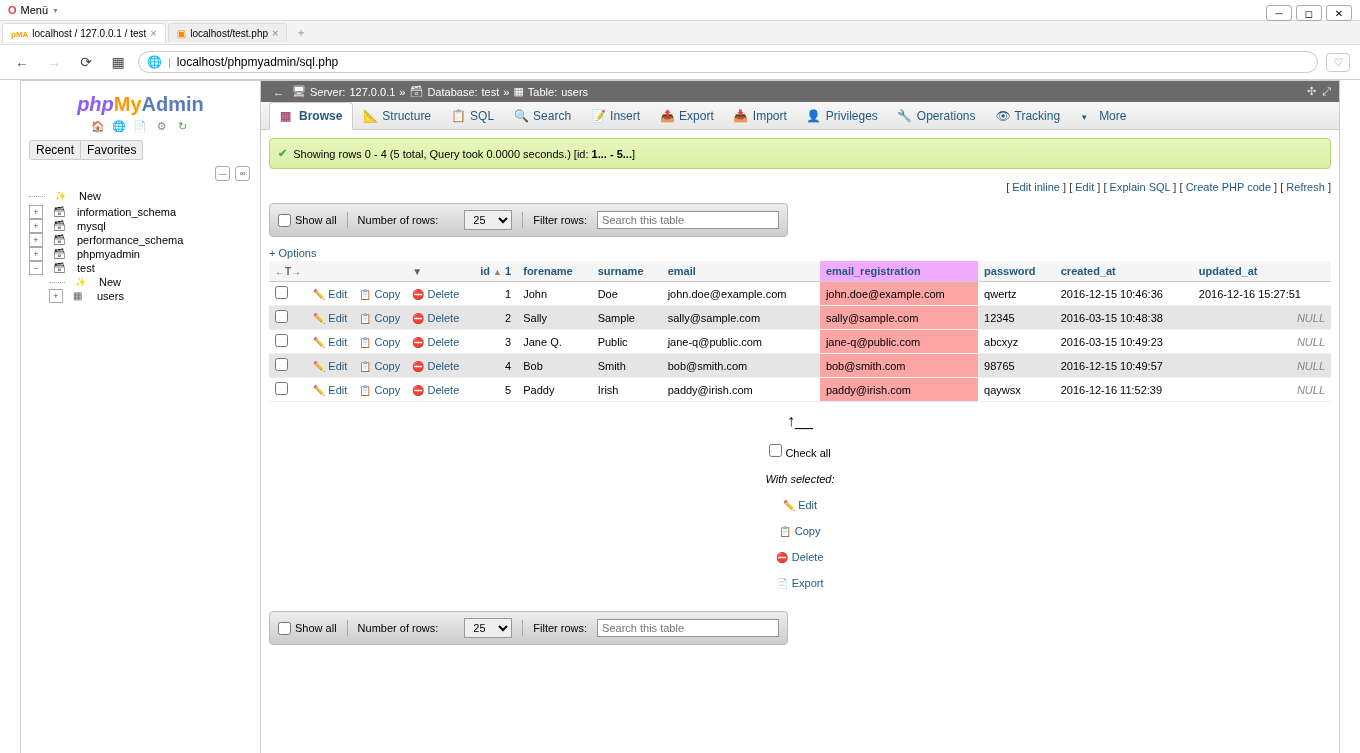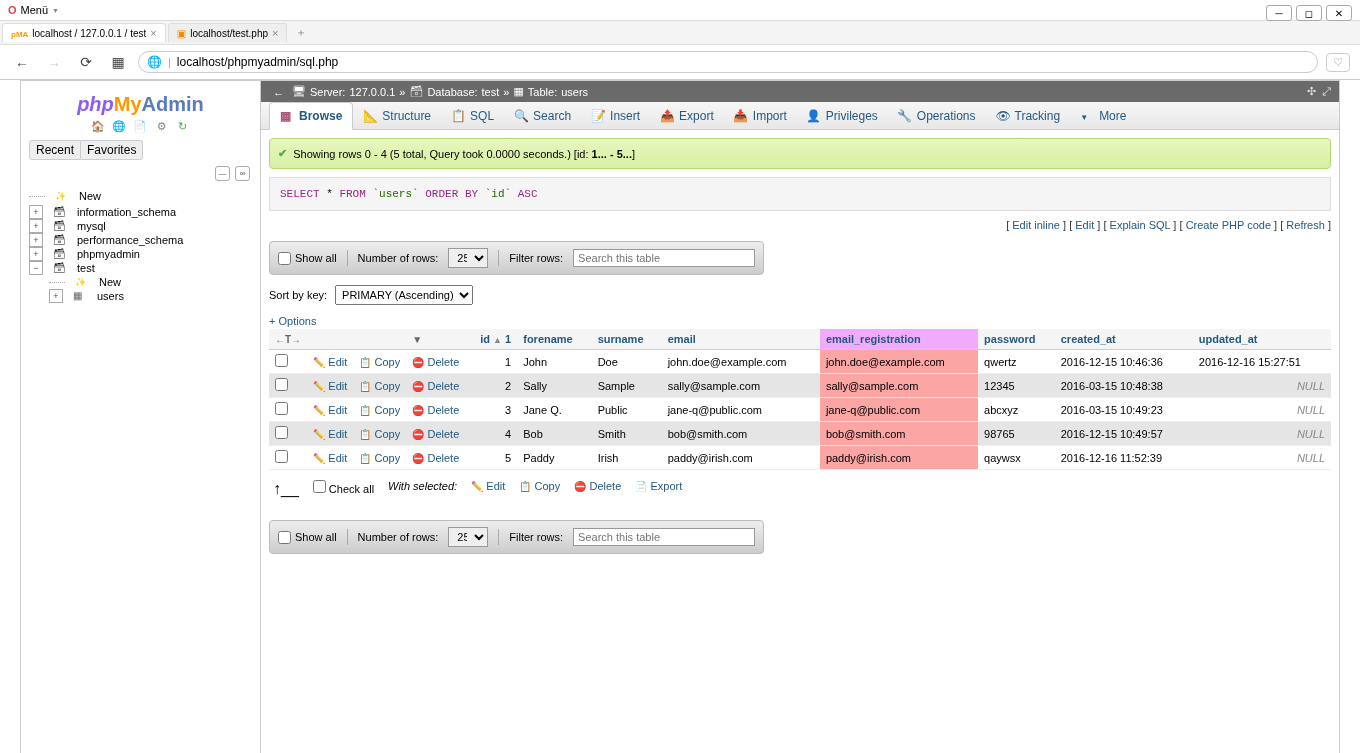--- a/index.html
+++ b/index.html
@@ -100,21 +100,21 @@
 
 .sql-actions { text-align: right; padding: 4px 0 10px; }
 .sql-actions a { color: #235a81; text-decoration: none; cursor: pointer; }
 .sql-actions span.divider { color: #333; }
 
 .result-controls { background: linear-gradient(#eee, #ccc); padding: 6px 8px; display: flex; align-items: center; gap: 10px; border: 1px solid #bbb; border-radius: 4px; margin-bottom: 10px; width: max-content; }
 .result-controls label { display: flex; align-items: center; gap: 4px; font-size: 11px; }
 .result-controls .sep { border-left: 1px solid #aaa; height: 16px; }
 .result-controls select, .result-controls input[type=text] { font-size: 11px; padding: 2px 4px; border: 1px solid #999; }
 .result-controls input[type=text] { width: 182px; }
-.result-controls select { width: 40px; }
+.result-controls select { width: 48px; margin-left: 16px; }
 
 .sortkey { margin: 4px 0 10px; display: flex; align-items: center; gap: 8px; }
 .sortkey select { font-size: 11px; padding: 2px; }
 
 .options-link { color: #235a81; cursor: pointer; margin-bottom: 2px; display: inline-block; }
 
 table.data { border-collapse: collapse; width: 100%; font-size: 11px; }
 table.data th { background: #f5f5f5; text-align: left; padding: 4px 6px; font-weight: bold; color: #235a81; border-bottom: 1px solid #ccc; white-space: nowrap; }
 table.data th.action-th { width: 30px; }
 table.data th.checkbox-th { width: 20px; }
@@ -127,21 +127,21 @@
 
 .row-action { color: #235a81; cursor: pointer; }
 .row-action.edit::before { content: "✏️ "; font-size: 10px; }
 .row-action.copy::before { content: "📋 "; font-size: 10px; }
 .row-action.delete::before { content: "⛔ "; font-size: 10px; }
 .row-action.export::before { content: "📄 "; font-size: 10px; }
 
 .th-arrows { color: #666; font-size: 10px; }
 .th-sort-ind { color: #888; font-size: 9px; }
 
-.table-footer { display: flex; gap: 14px; padding: 10px 4px; }
+.table-footer { display: flex; align-items: center; gap: 14px; padding: 10px 4px; flex-direction: column; }
 .table-footer .arrow-hint { font-size: 16px; }
 .italic { font-style: italic; }
 </style>
 </head>
 <body>
 
 <div class="browser">
   <div class="opera-menu">
     <span class="opera-logo">O</span>
     <span class="menu-text">Menü</span>
@@ -321,43 +321,36 @@
         </div>
 
       <div class="main-body">
         <div class="success-msg">
           <span class="check-ico">✔</span>
           <span>
             <span>Showing rows 0 - 4 (5 total, Query took 0.0000 seconds.) [id: </span><span class="msg-strong">1... - 5...</span><span>]</span>
           </span>
         </div>
 
-        <div class="sql-box">
-          <span class="sql-select">SELECT</span><span> * </span><span class="sql-from">FROM</span><span class="sql-tbl"> `users` </span><span class="sql-order">ORDER</span> <span class="sql-by">BY</span><span class="sql-col"> `id` </span><span class="sql-asc">ASC</span>
-        </div>
 
         <div class="sql-actions" id="sql-actions"><span class="divider">[ </span><a>Edit inline</a><span class="divider"> ]</span> <span class="divider">[ </span><a>Edit</a><span class="divider"> ]</span> <span class="divider">[ </span><a>Explain SQL</a><span class="divider"> ]</span> <span class="divider">[ </span><a>Create PHP code</a><span class="divider"> ]</span> <span class="divider">[ </span><a>Refresh</a><span class="divider"> ]</span> </div>
 
         <div class="result-controls">
           <label>
               <input type="checkbox" style=""> 
               <span>Show all</span>
             </label>
           <span class="sep"></span>
           <span>Number of rows:</span>
           <select><option>25</option></select>
           <span class="sep"></span>
           <span>Filter rows:</span>
           <input type="text" placeholder="Search this table" style="">
         </div>
 
-        <div class="sortkey">
-          <span>Sort by key:</span>
-          <select><option>PRIMARY (Ascending)</option></select>
-        </div>
 
         <span class="options-link">+ Options</span>
 
         <table class="data">
           <thead>
             <tr id="thead-row">
               <th class="checkbox-th"><span class="th-arrows">←T→</span></th>
               <th class="action-th"></th>
               <th class="action-th"></th>
               <th class="action-th"><span class="th-arrows">▼</span></th>

